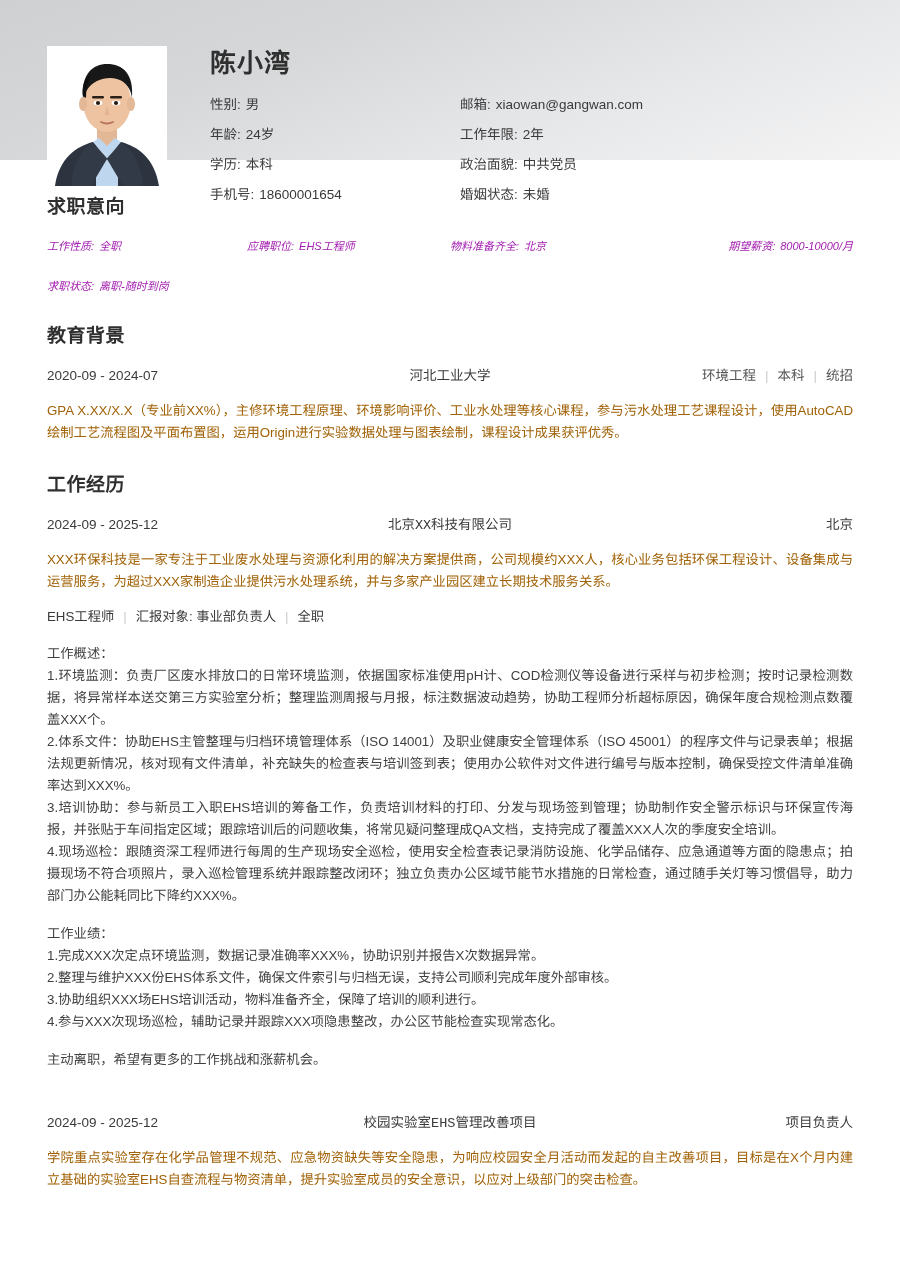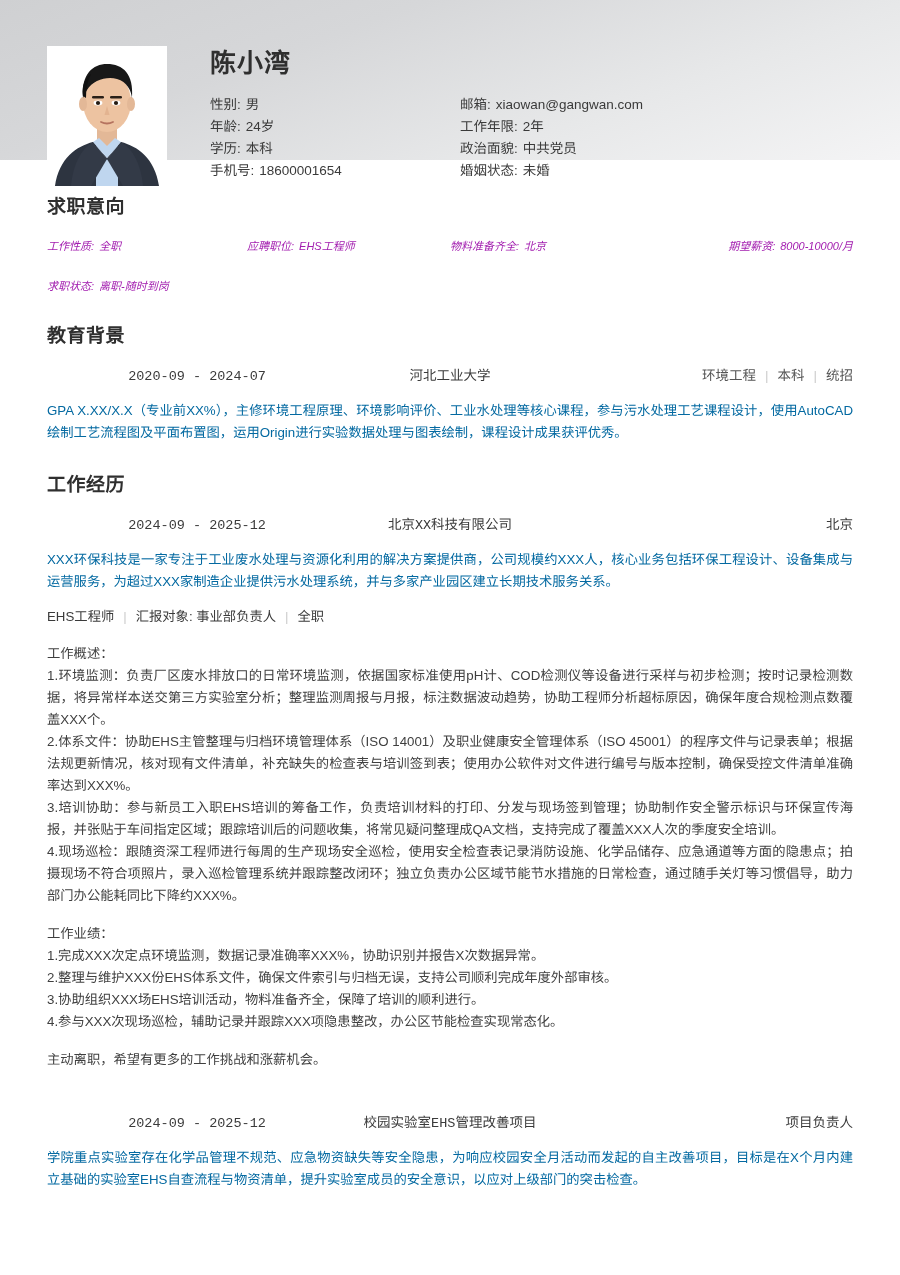--- a/index.html
+++ b/index.html
@@ -58,21 +58,21 @@
     font-weight: bold;
     color: #2f2f2f;
     letter-spacing: 1px;
     line-height: 30px;
     margin-bottom: 18px;
   }
 
   .hdr-grid {
     display: grid;
     grid-template-columns: 250px 1fr;
-    row-gap: 4px;
+    row-gap: 12px;
   }
 
   .hdr-field {
     font-size: 13.5px;
     color: #3a3a3a;
     line-height: 18px;
     white-space: nowrap;
   }
   .hdr-field .lab { color: #3a3a3a; }
   .hdr-field .val { color: #3a3a3a; margin-left: 5px; }
@@ -111,36 +111,36 @@
 
   
   .meta-line {
     display: flex;
     align-items: baseline;
     font-size: 13.5px;
     color: #3a3a3a;
     line-height: 19px;
     margin-bottom: 14px;
   }
-  .meta-left  { flex: 0 0 300px; text-align: center; font-family: Liberation Mono, monospace; }
+  .meta-left  { flex: 0 0 300px; text-align: left; }
   .meta-mid   { flex: 1 1 auto;  text-align: center; font-family: Liberation Mono, monospace; }
   .meta-right { flex: 0 0 300px; text-align: right; }
 
   .meta-right .seg { color: #555555; }
   .sep {
     display: inline-block;
     color: #cccccc;
     margin: 0 9px;
     font-weight: normal;
   }
 
   .para {
     font-size: 13.3px;
     line-height: 22px;
-    color: #0369a1;
+    color: #a16207;
     margin-bottom: 14px;
     text-align: justify;
   }
   .para:last-child { margin-bottom: 0; }
 
   .tagline {
     font-size: 13.3px;
     line-height: 20px;
     color: #3a3a3a;
     margin-bottom: 16px;

